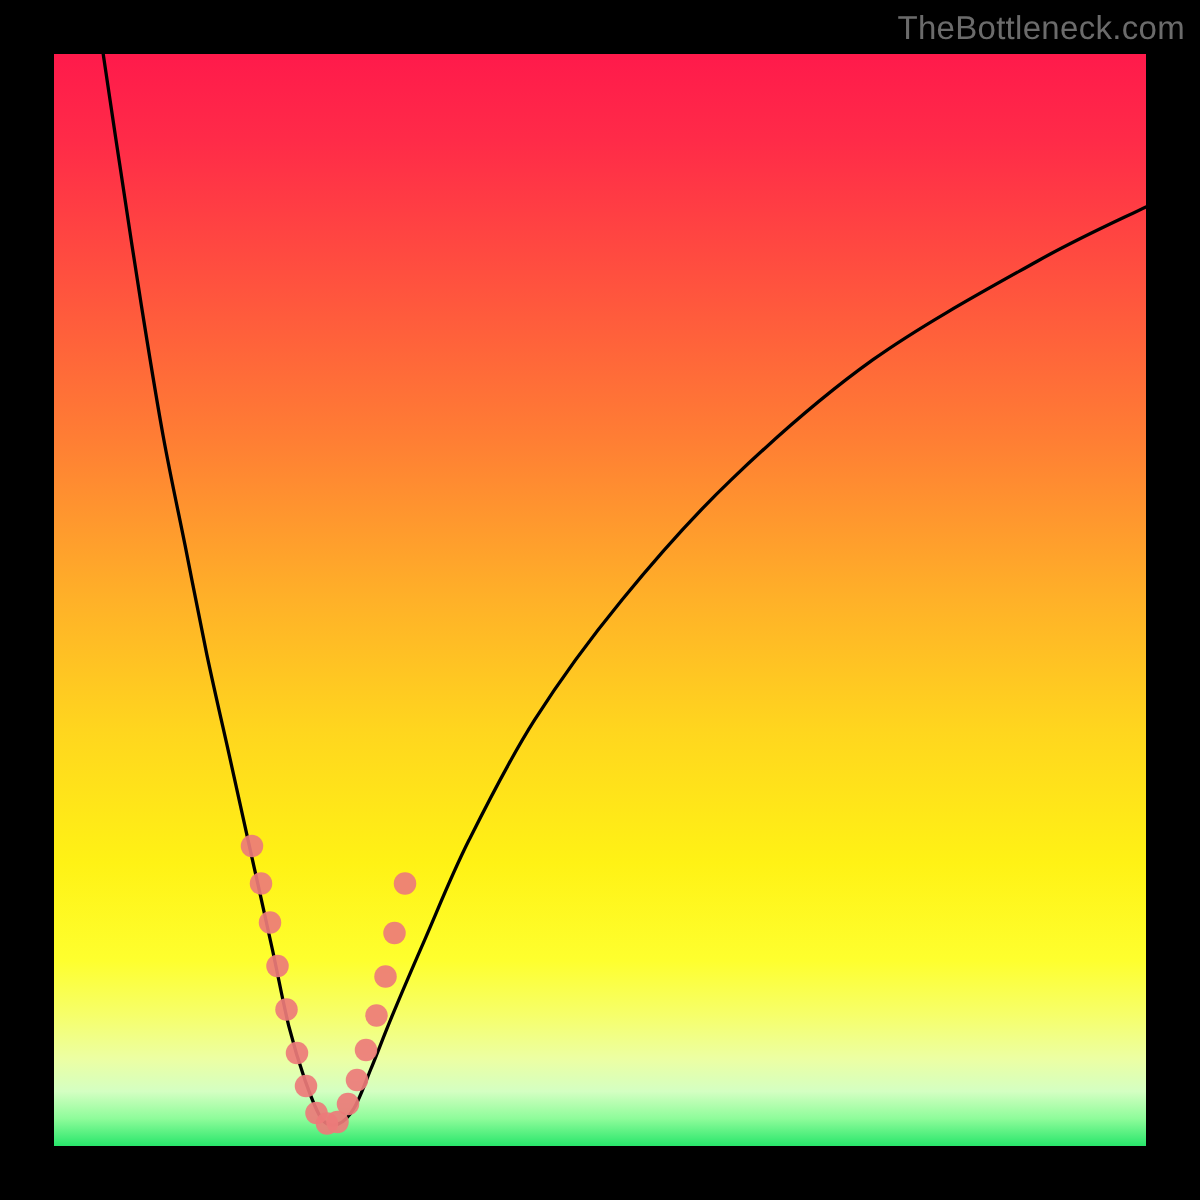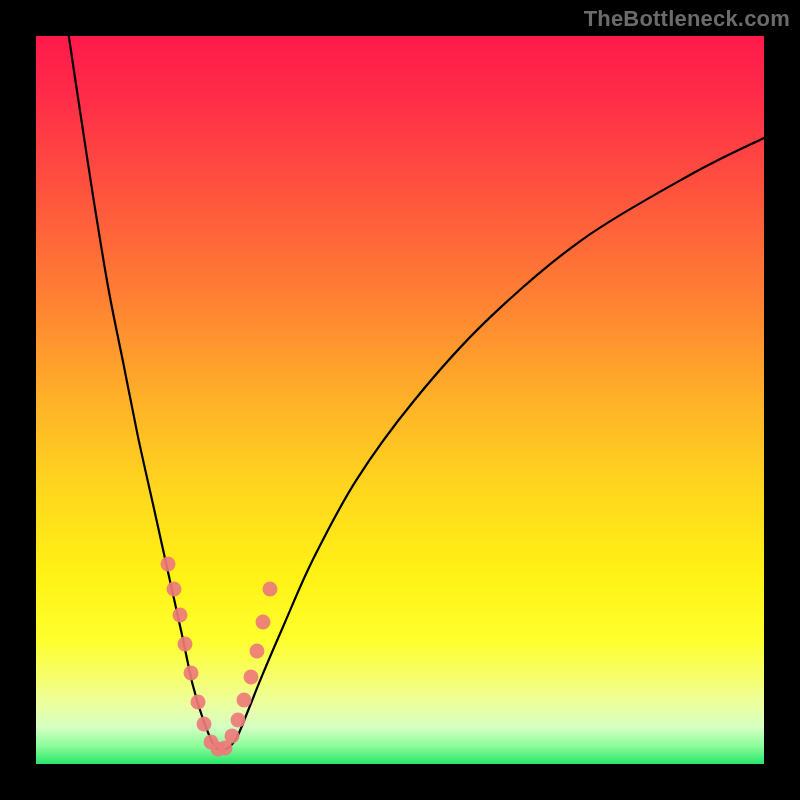--- a/index.html
+++ b/index.html
@@ -47,21 +47,21 @@
     background: #ed7b7a;
     transform: translate(-50%, -50%);
     opacity: 0.92;
   }
   .watermark {
     position: absolute;
     top: 6px;
     right: 10px;
     color: #6b6b6b;
     font-size: 22px;
-    font-weight: 700;
+    font-weight: 400;
     letter-spacing: 0.2px;
     user-select: none;
   }
 </style>
 </head>
 <body>
 
 <div class="frame">
 
   <div class="plot-area">

